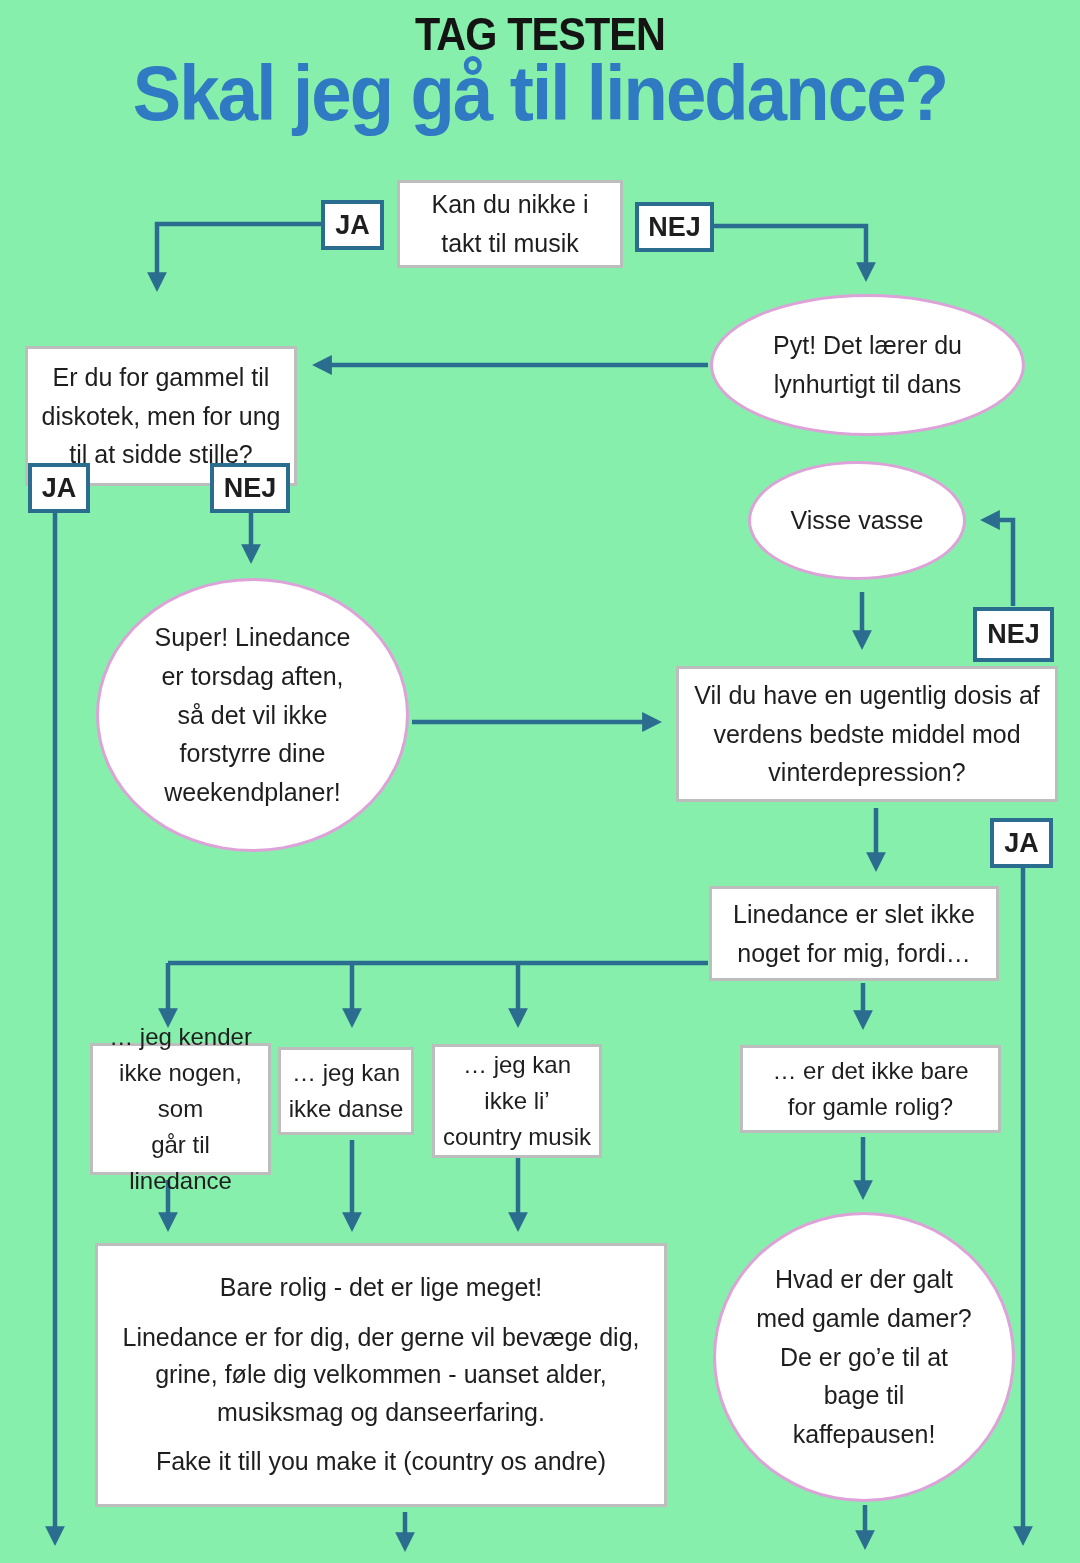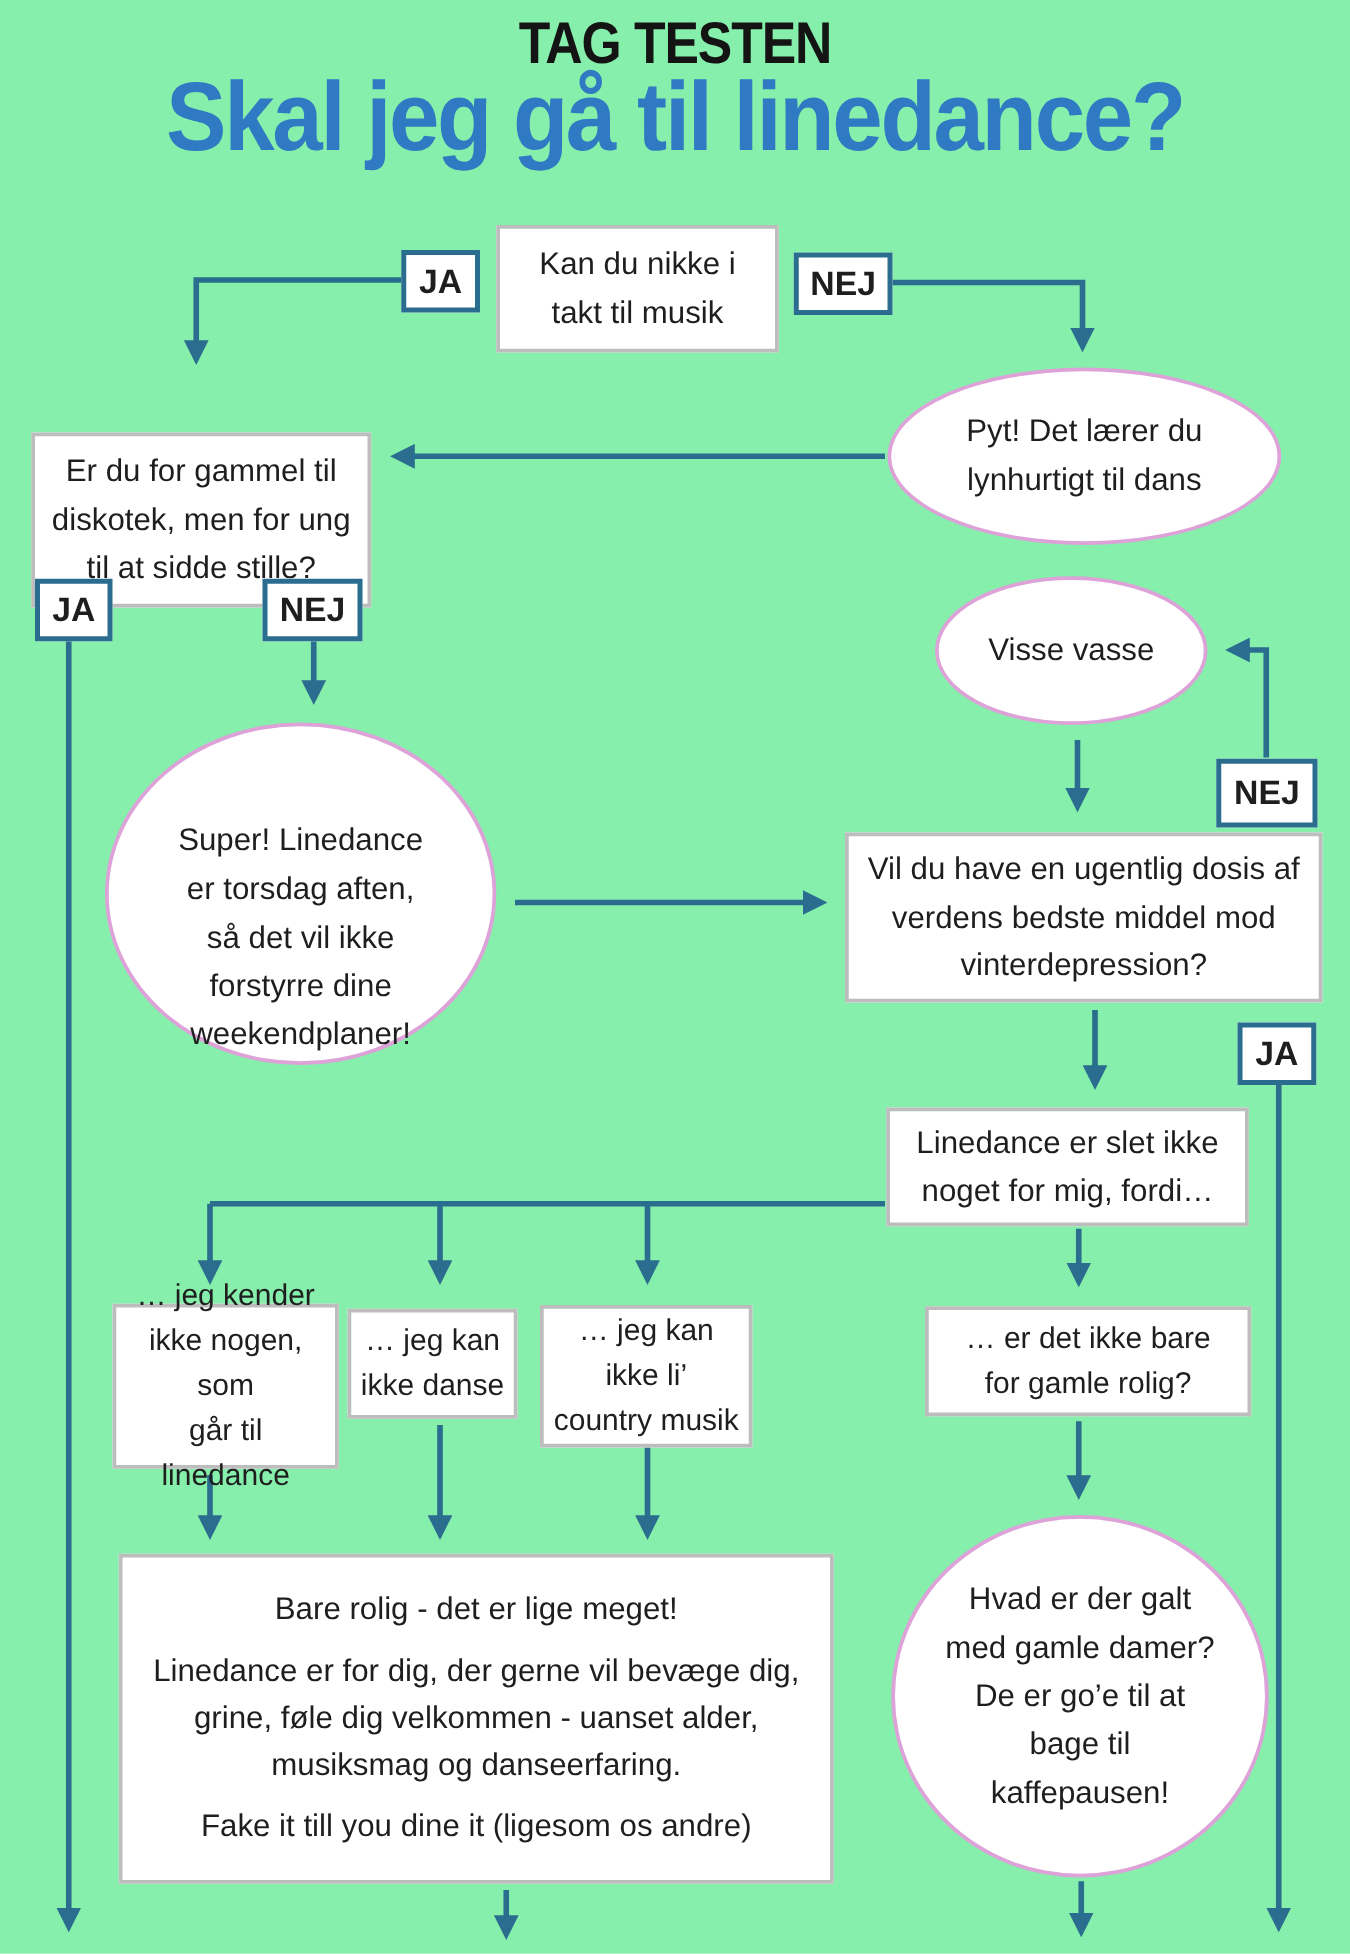--- a/index.html
+++ b/index.html
@@ -74,21 +74,21 @@
     <path class="conn" d="M863,983 V1024" marker-end="url(#ah)"></path>
     <path class="conn" d="M168,1180 V1226" marker-end="url(#ah)"></path>
     <path class="conn" d="M352,1140 V1226" marker-end="url(#ah)"></path>
     <path class="conn" d="M518,1138 V1226" marker-end="url(#ah)"></path>
     <path class="conn" d="M863,1137 V1194" marker-end="url(#ah)"></path>
     <path class="conn" d="M405,1512 V1546" marker-end="url(#ah)"></path>
     <path class="conn" d="M865,1505 V1544" marker-end="url(#ah)"></path>
     <path class="conn" d="M1023,867 V1540" marker-end="url(#ah)"></path>
   </svg>
 
-  <div class="node qbox" style="left:397px;top:180px;width:226px;height:102px;">
+  <div class="node qbox" style="left:397px;top:180px;width:226px;height:88px;">
     <div class="node-text">Kan du nikke i
 takt til musik</div>
   </div>
   <div class="node janej" style="left:321px;top:200px;width:63px;height:50px;">JA</div>
   <div class="node janej" style="left:635px;top:202px;width:79px;height:50px;">NEJ</div>
 
   <div class="node qbox" style="left:25px;top:306px;width:272px;height:140px;margin-top:40px;">
     <div class="node-text">Er du for gammel til
 diskotek, men for ung
 til at sidde stille?</div>
@@ -99,21 +99,21 @@
   </div>
 
   <div class="node janej" style="left:28px;top:463px;width:62px;height:50px;">JA</div>
   <div class="node janej" style="left:210px;top:463px;width:80px;height:50px;">NEJ</div>
 
   <div class="node bubble" style="left:748px;top:461px;width:218px;height:119px;">
     <div class="node-text">Visse vasse</div>
   </div>
   <div class="node janej" style="left:973px;top:607px;width:81px;height:55px;">NEJ</div>
 
-  <div class="node bubble" style="left:84px;top:578px;width:313px;height:274px;align-items:flex-end;">
+  <div class="node bubble" style="left:96px;top:578px;width:313px;height:274px;">
     <div class="node-text">Super! Linedance
 er torsdag aften,
 så det vil ikke
 forstyrre dine
 weekendplaner!</div>
   </div>
 
   <div class="node qbox" style="left:676px;top:666px;width:382px;height:136px;">
     <div class="node-text">Vil du have en ugentlig dosis af
 verdens bedste middel mod
@@ -142,21 +142,21 @@
   <div class="node qbox small" style="left:740px;top:1045px;width:261px;height:88px;">
     <div class="node-text">… er det ikke bare
 for gamle rolig?</div>
   </div>
 
   <div class="node qbox bigbox" style="left:95px;top:1243px;width:572px;height:264px;">
     <div class="para">Bare rolig - det er lige meget!</div>
     <div class="para">Linedance er for dig, der gerne vil bevæge dig,
 grine, føle dig velkommen - uanset alder,
 musiksmag og danseerfaring.</div>
-    <div class="para">Fake it till you dine it (ligesom os andre)</div>
+    <div class="para">Fake it till you make it (country os andre)</div>
   </div>
 
   <div class="node bubble" style="left:713px;top:1212px;width:302px;height:290px;">
     <div class="node-text">Hvad er der galt
 med gamle damer?
 De er go’e til at
 bage til
 kaffepausen!</div>
   </div>
 

